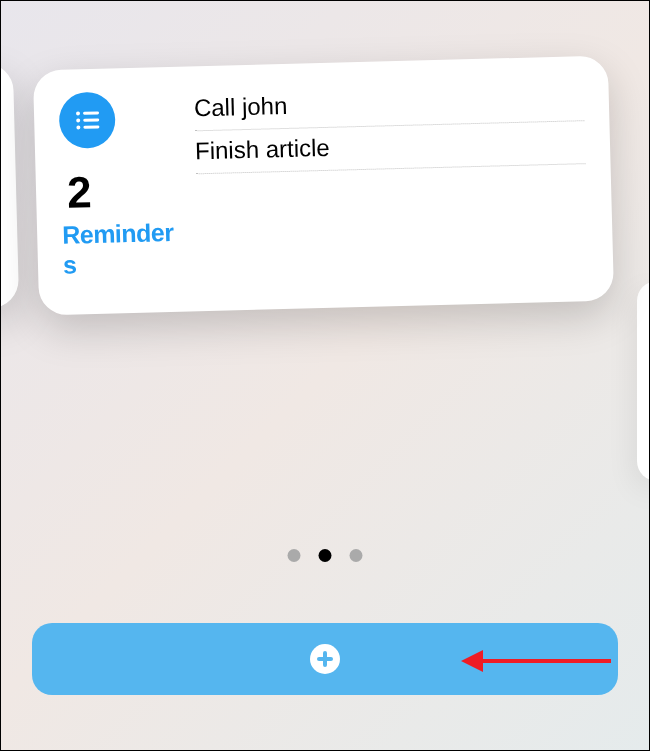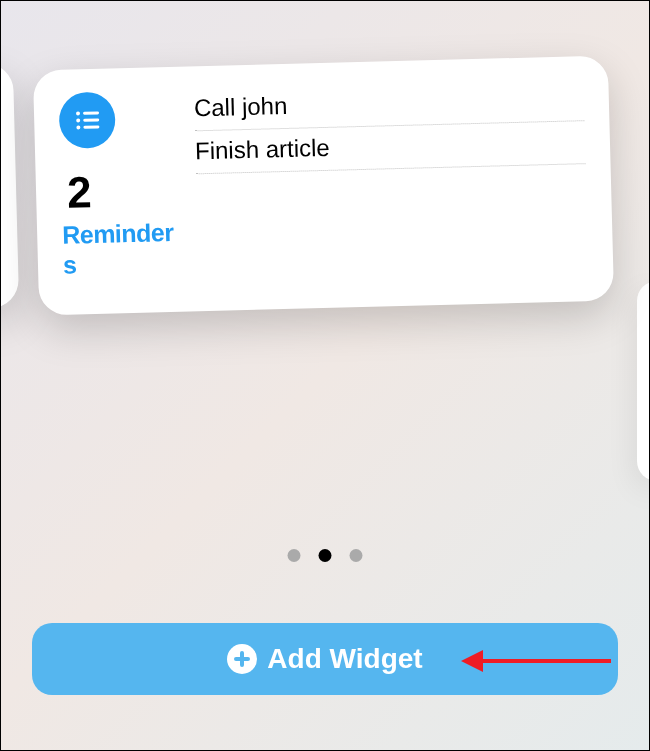--- a/index.html
+++ b/index.html
@@ -240,19 +240,18 @@
 </div>
 
 <div class="page-dots">
   <div class="dot"></div>
   <div class="dot active"></div>
   <div class="dot"></div>
 </div>
 
 <button class="add-widget-btn">
   <span class="add-icon"></span>
-  <span class="add-widget-text">Add Widget</span>
 </button>
 
 <div class="arrow-annotation">
   <div class="arrow-line"></div>
   <div class="arrow-head"></div>
 </div>
 
 </body></html>

